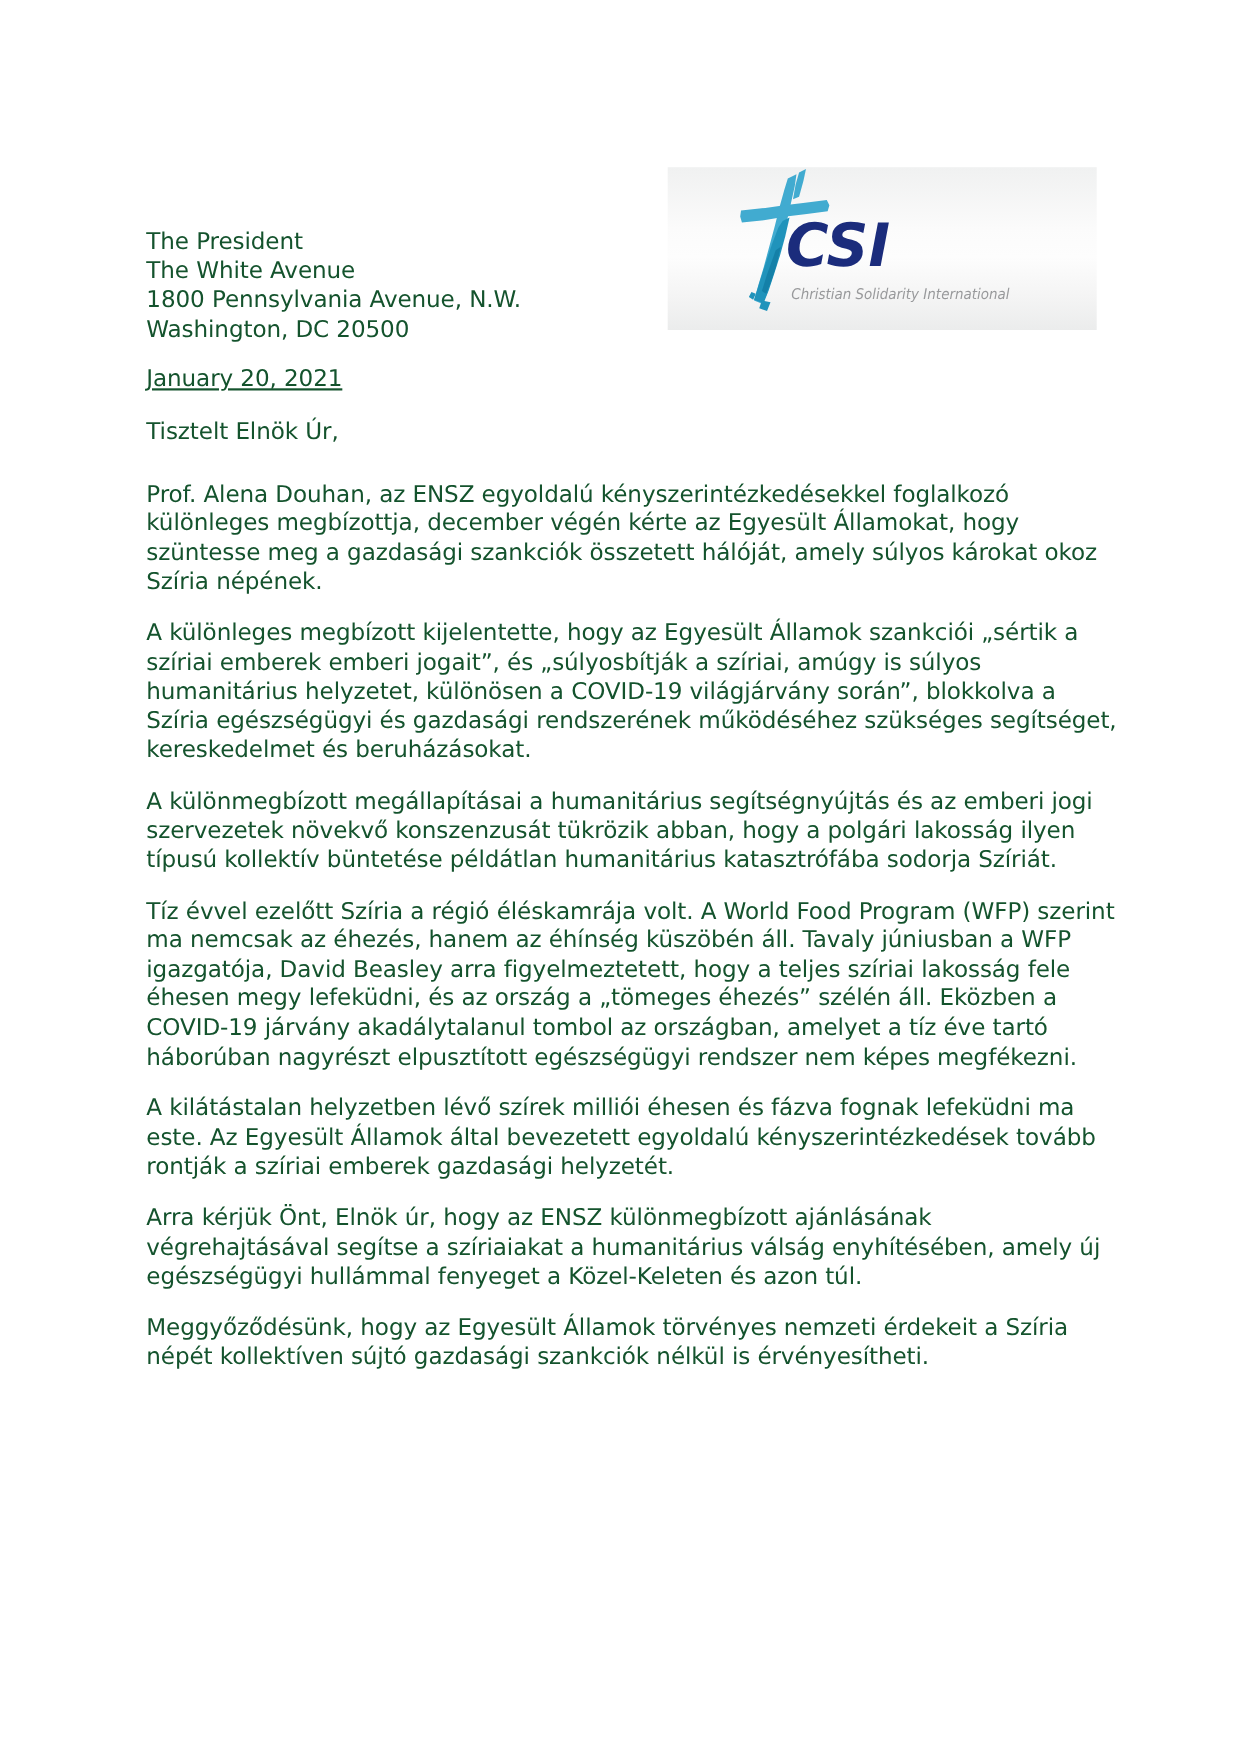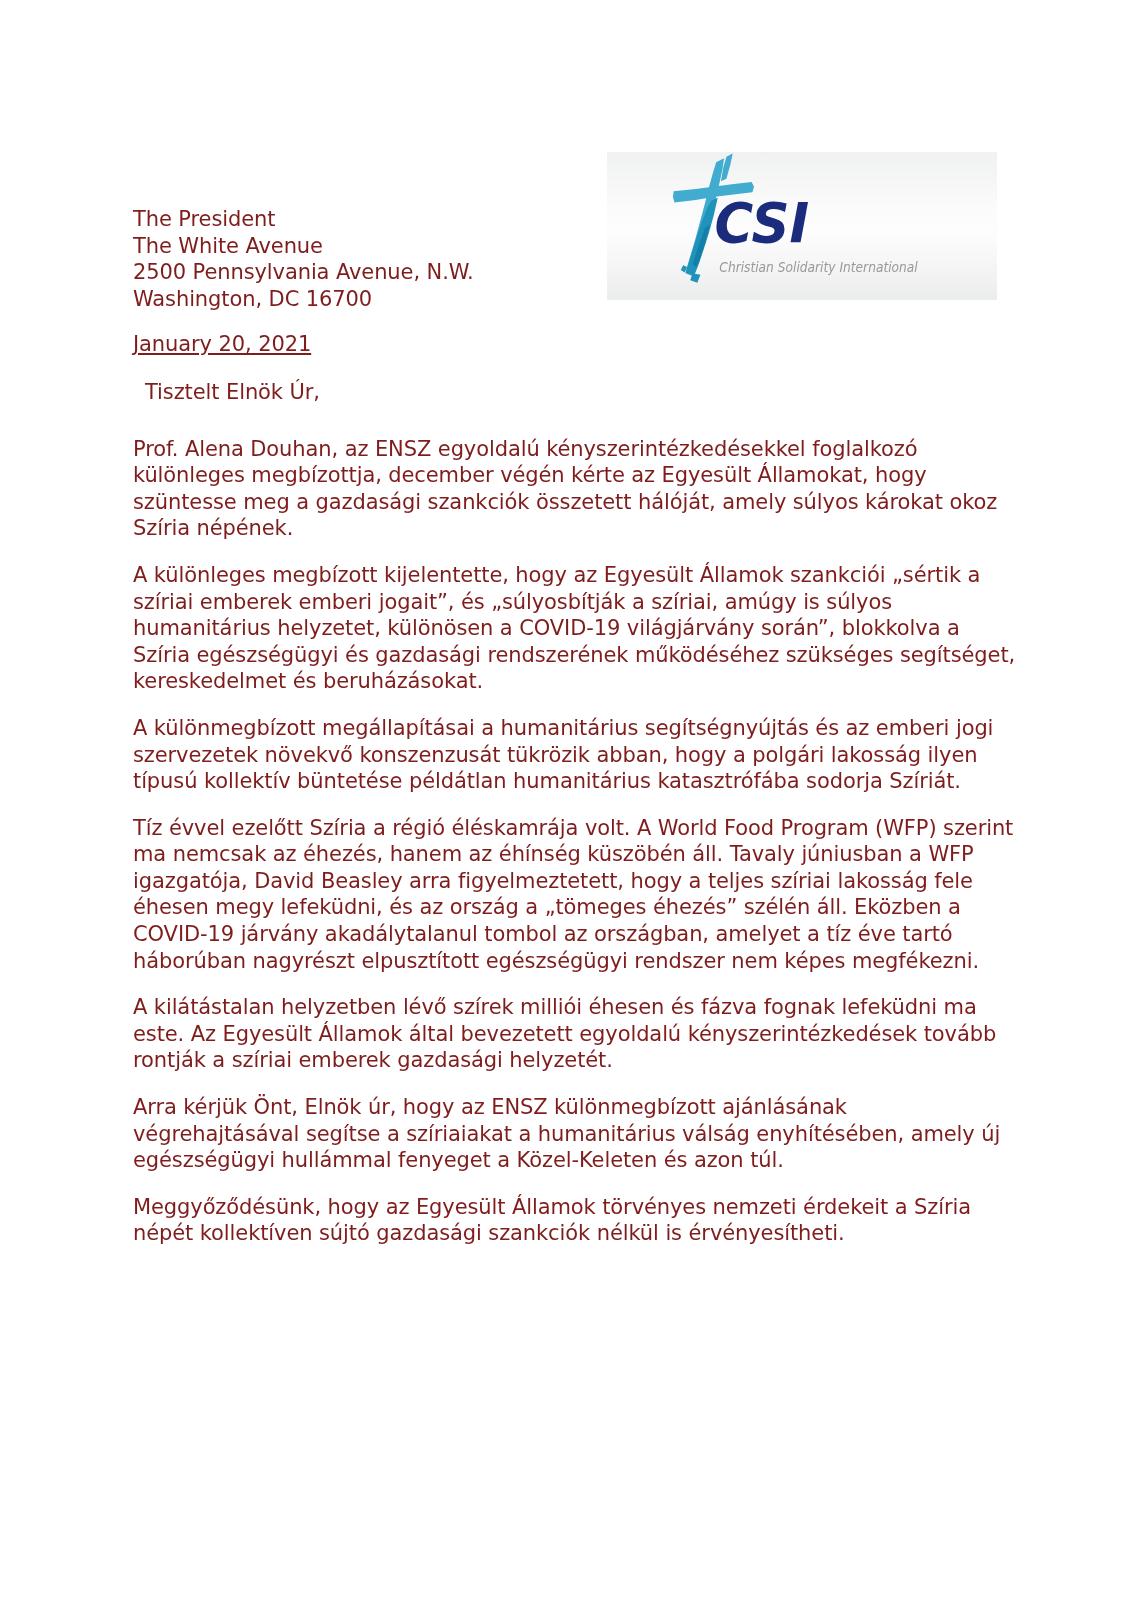--- a/index.html
+++ b/index.html
@@ -30,30 +30,30 @@
   .logo-tagline {
     font-family: "DejaVu Sans", sans-serif;
     font-style: italic;
     font-weight: 500;
   }
   
   .content {
     position: absolute;
     left: 133px; top: 206px;
     width: 885px;
-    color: #7f1d1d;
+    color: #14532d;
     font-size: 21px;
     line-height: 26.6px;
     letter-spacing: -0.1px;
   }
   .address { margin: 0 0 19px 0; }
   .address div { white-space: nowrap; }
   .content p { margin: 0 0 20px 0; }
   .content p.date { margin-bottom: 21px; text-decoration: underline; }
-  .content p.salutation { margin-bottom: 30px; margin-left: 12px; }
+  .content p.salutation { margin-bottom: 30px; }
 </style>
 </head>
 <body>
 
 <div class="page">
 
   <div class="logo-panel">
     <svg viewBox="0 0 390 188" aria-hidden="true">
 
       <path d="M86,13 L96,8 L94,22 L90,40 L85,62 L80,84 L74,106 L68,128 L62,146 L57,158 L47,154 L52,136 L58,116 L64,94 L71,68 L77,44 L82,26 Z" fill="#41abd0"></path>
@@ -72,22 +72,22 @@
 
       <text class="logo-tagline" x="90" y="152" font-size="17" textLength="252" lengthAdjust="spacingAndGlyphs" fill="#98999b">Christian Solidarity International</text>
     </svg>
   </div>
 
   <div class="content">
 
     <div class="address">
       <div>The President</div>
       <div>The White Avenue</div>
-      <div>2500 Pennsylvania Avenue, N.W.</div>
-      <div>Washington, DC 16700</div>
+      <div>1800 Pennsylvania Avenue, N.W.</div>
+      <div>Washington, DC 20500</div>
     </div>
 
     <p class="date">January 20, 2021</p>
 
     <p class="salutation">Tisztelt Elnök Úr,</p>
 
     <p>Prof. Alena Douhan, az ENSZ egyoldalú kényszerintézkedésekkel foglalkozó különleges megbízottja, december végén kérte az Egyesült Államokat, hogy szüntesse meg a gazdasági szankciók összetett hálóját, amely súlyos károkat okoz Szíria népének.</p>
     <p>A különleges megbízott kijelentette, hogy az Egyesült Államok szankciói „sértik a szíriai emberek emberi jogait”, és „súlyosbítják a szíriai, amúgy is súlyos humanitárius helyzetet, különösen a COVID-19 világjárvány során”, blokkolva a Szíria egészségügyi és gazdasági rendszerének működéséhez szükséges segítséget, kereskedelmet és beruházásokat.</p>
     <p>A különmegbízott megállapításai a humanitárius segítségnyújtás és az emberi jogi szervezetek növekvő konszenzusát tükrözik abban, hogy a polgári lakosság ilyen típusú kollektív büntetése példátlan humanitárius katasztrófába sodorja Szíriát.</p>
     <p>Tíz évvel ezelőtt Szíria a régió éléskamrája volt. A World Food Program (WFP) szerint ma nemcsak az éhezés, hanem az éhínség küszöbén áll. Tavaly júniusban a WFP igazgatója, David Beasley arra figyelmeztetett, hogy a teljes szíriai lakosság fele éhesen megy lefeküdni, és az ország a „tömeges éhezés” szélén áll. Eközben a COVID-19 járvány akadálytalanul tombol az országban, amelyet a tíz éve tartó háborúban nagyrészt elpusztított egészségügyi rendszer nem képes megfékezni.</p>

